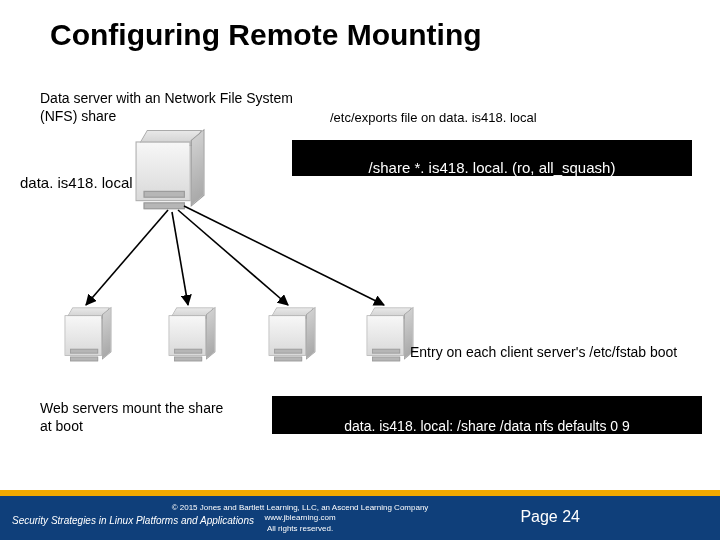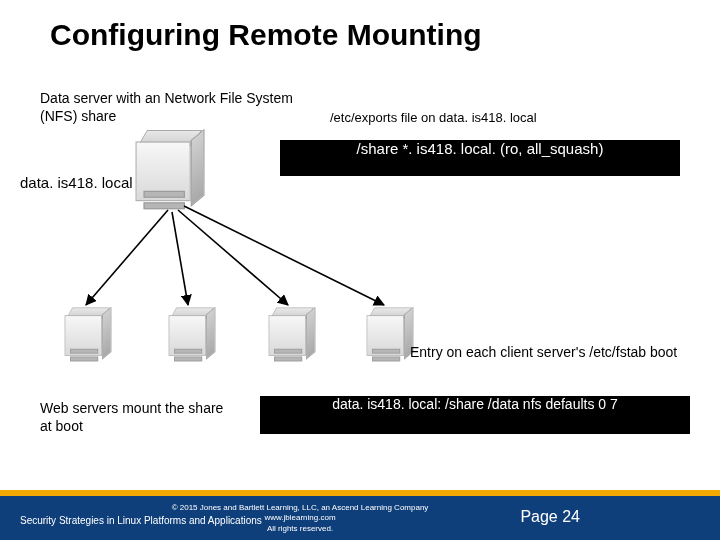--- a/index.html
+++ b/index.html
@@ -2,30 +2,30 @@
 <html><head>
 <meta charset="utf-8">
 <style>
   * { margin: 0; padding: 0; box-sizing: border-box; }
   html, body { width: 720px; height: 540px; font-family: Arial, Helvetica, sans-serif; background: #fff; overflow: hidden; }
   .slide { position: relative; width: 600px; height: 540px; }
   .title { position: absolute; top: 18px; left: 50px; font-size: 30px; font-weight: bold; color: #000; }
   .caption { position: absolute; font-size: 14px; color: #000; line-height: 1.25; }
   .cap-server { top: 90px; left: 40px; width: 260px; }
   .cap-exports { top: 110px; left: 330px; width: 340px; font-size: 13px; }
-  .blackbar { position: absolute; background: #000; color: #fff; font-size: 15px; display: flex; align-items: flex-start; padding: 0 12px; }
+  .blackbar { position: absolute; background: #000; color: #fff; font-size: 15px; display: flex; align-items: flex-end; padding: 0 12px; margin-left: 12px; }
   .bar1 { top: 140px; left: 280px; width: 400px; height: 36px; justify-content: center; }
   .hostlabel { top: 174px; left: 20px; font-size: 15px; }
   .cap-entry { top: 344px; left: 410px; width: 280px; }
   .cap-mount { top: 400px; left: 40px; width: 190px; }
   .bar2 { top: 396px; left: 260px; width: 430px; height: 38px; font-size: 14px; justify-content: center; }
   
   .footer-band { position: absolute; left: 0; bottom: 0; width: 720px; height: 44px; background: #0f3f7a; }
   .footer-stripe { position: absolute; left: 0; bottom: 44px; width: 720px; height: 6px; background: #f2a900; }
-  .footer-left { position: absolute; left: 20px; bottom: 14px; color: #fff; font-size: 10px; }
+  .footer-left { position: absolute; left: 12px; bottom: 14px; color: #fff; font-size: 10px; font-style: italic; }
   .footer-mid { position: absolute; left: 0; right: 0; bottom: 6px; text-align: center; color: #fff; font-size: 8px; line-height: 1.3; }
   .footer-right { position: absolute; right: 20px; bottom: 14px; color: #fff; font-size: 16px; }
   
   .server { position: absolute; width: 60px; height: 68px; }
   .server .top { position: absolute; left: 6px; top: 0; width: 48px; height: 14px; background: linear-gradient(#e8e8e8,#cfcfcf); transform: skewX(-30deg); border: 1px solid #aaa; }
   .server .front { position: absolute; left: 0; top: 10px; width: 48px; height: 52px; background: linear-gradient(#f7f7f7,#d9d9d9); border: 1px solid #b0b0b0; }
   .server .side { position: absolute; left: 48px; top: 4px; width: 12px; height: 58px; background: linear-gradient(#cfcfcf,#a9a9a9); transform: skewY(-40deg); border: 1px solid #9a9a9a; }
   .server .slot { position: absolute; left: 6px; width: 36px; height: 6px; background: #b6b6b6; border: 1px solid #9c9c9c; }
   .server .slot.s1 { top: 42px; }
   .server .slot.s2 { top: 52px; }
@@ -104,21 +104,21 @@
       <div class="front">
         <div class="slot s1"></div>
         <div class="slot s2"></div>
       </div>
     </div>
 
   <div class="caption cap-entry">Entry on each client server's /etc/fstab boot</div>
   <div class="caption cap-mount">Web servers mount the share at boot</div>
 
   <div class="blackbar bar2">
-    <span>data. is418. local: /share  /data  nfs   defaults  0  7</span>
+    <span>data. is418. local: /share  /data  nfs   defaults  0  9</span>
   </div>
 
   <div class="footer-stripe"></div>
   <div class="footer-band"></div>
   <div class="footer-left">Security Strategies in Linux Platforms and Applications</div>
   <div class="footer-mid">
     <div>© 2015 Jones and Bartlett Learning, LLC, an Ascend Learning Company</div>
     <div>www.jblearning.com</div>
     <div>All rights reserved.</div>
   </div>

